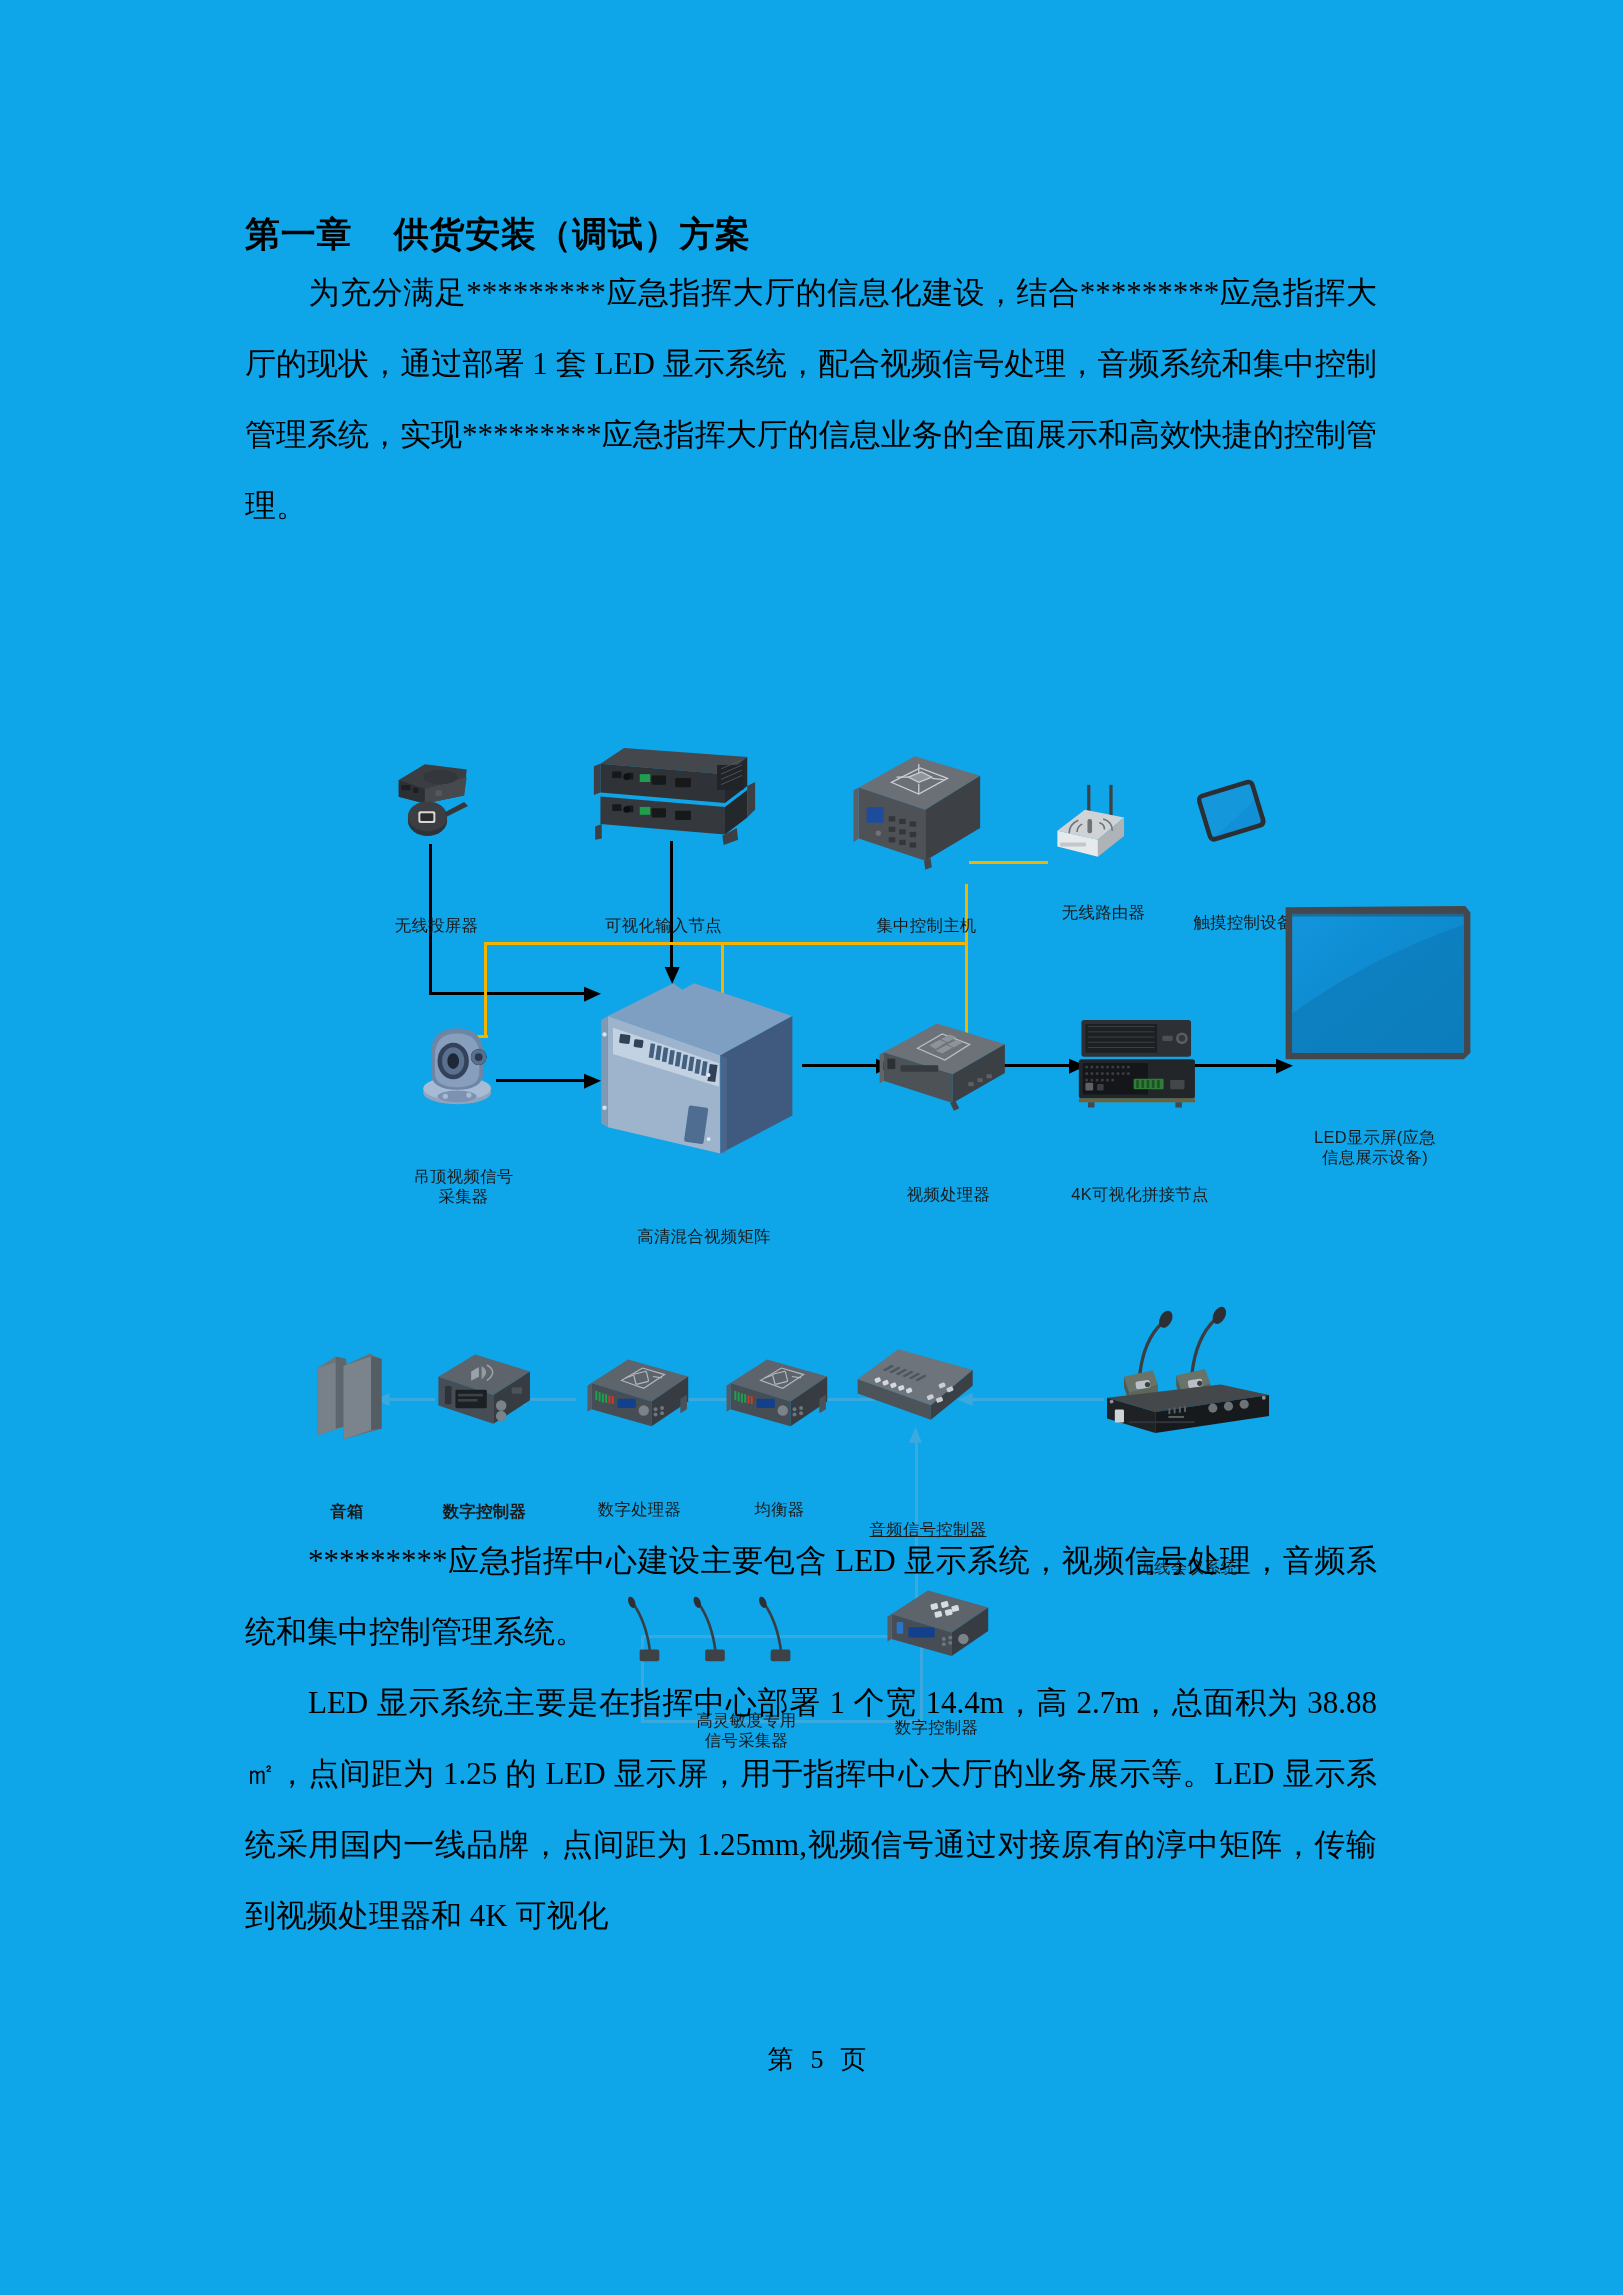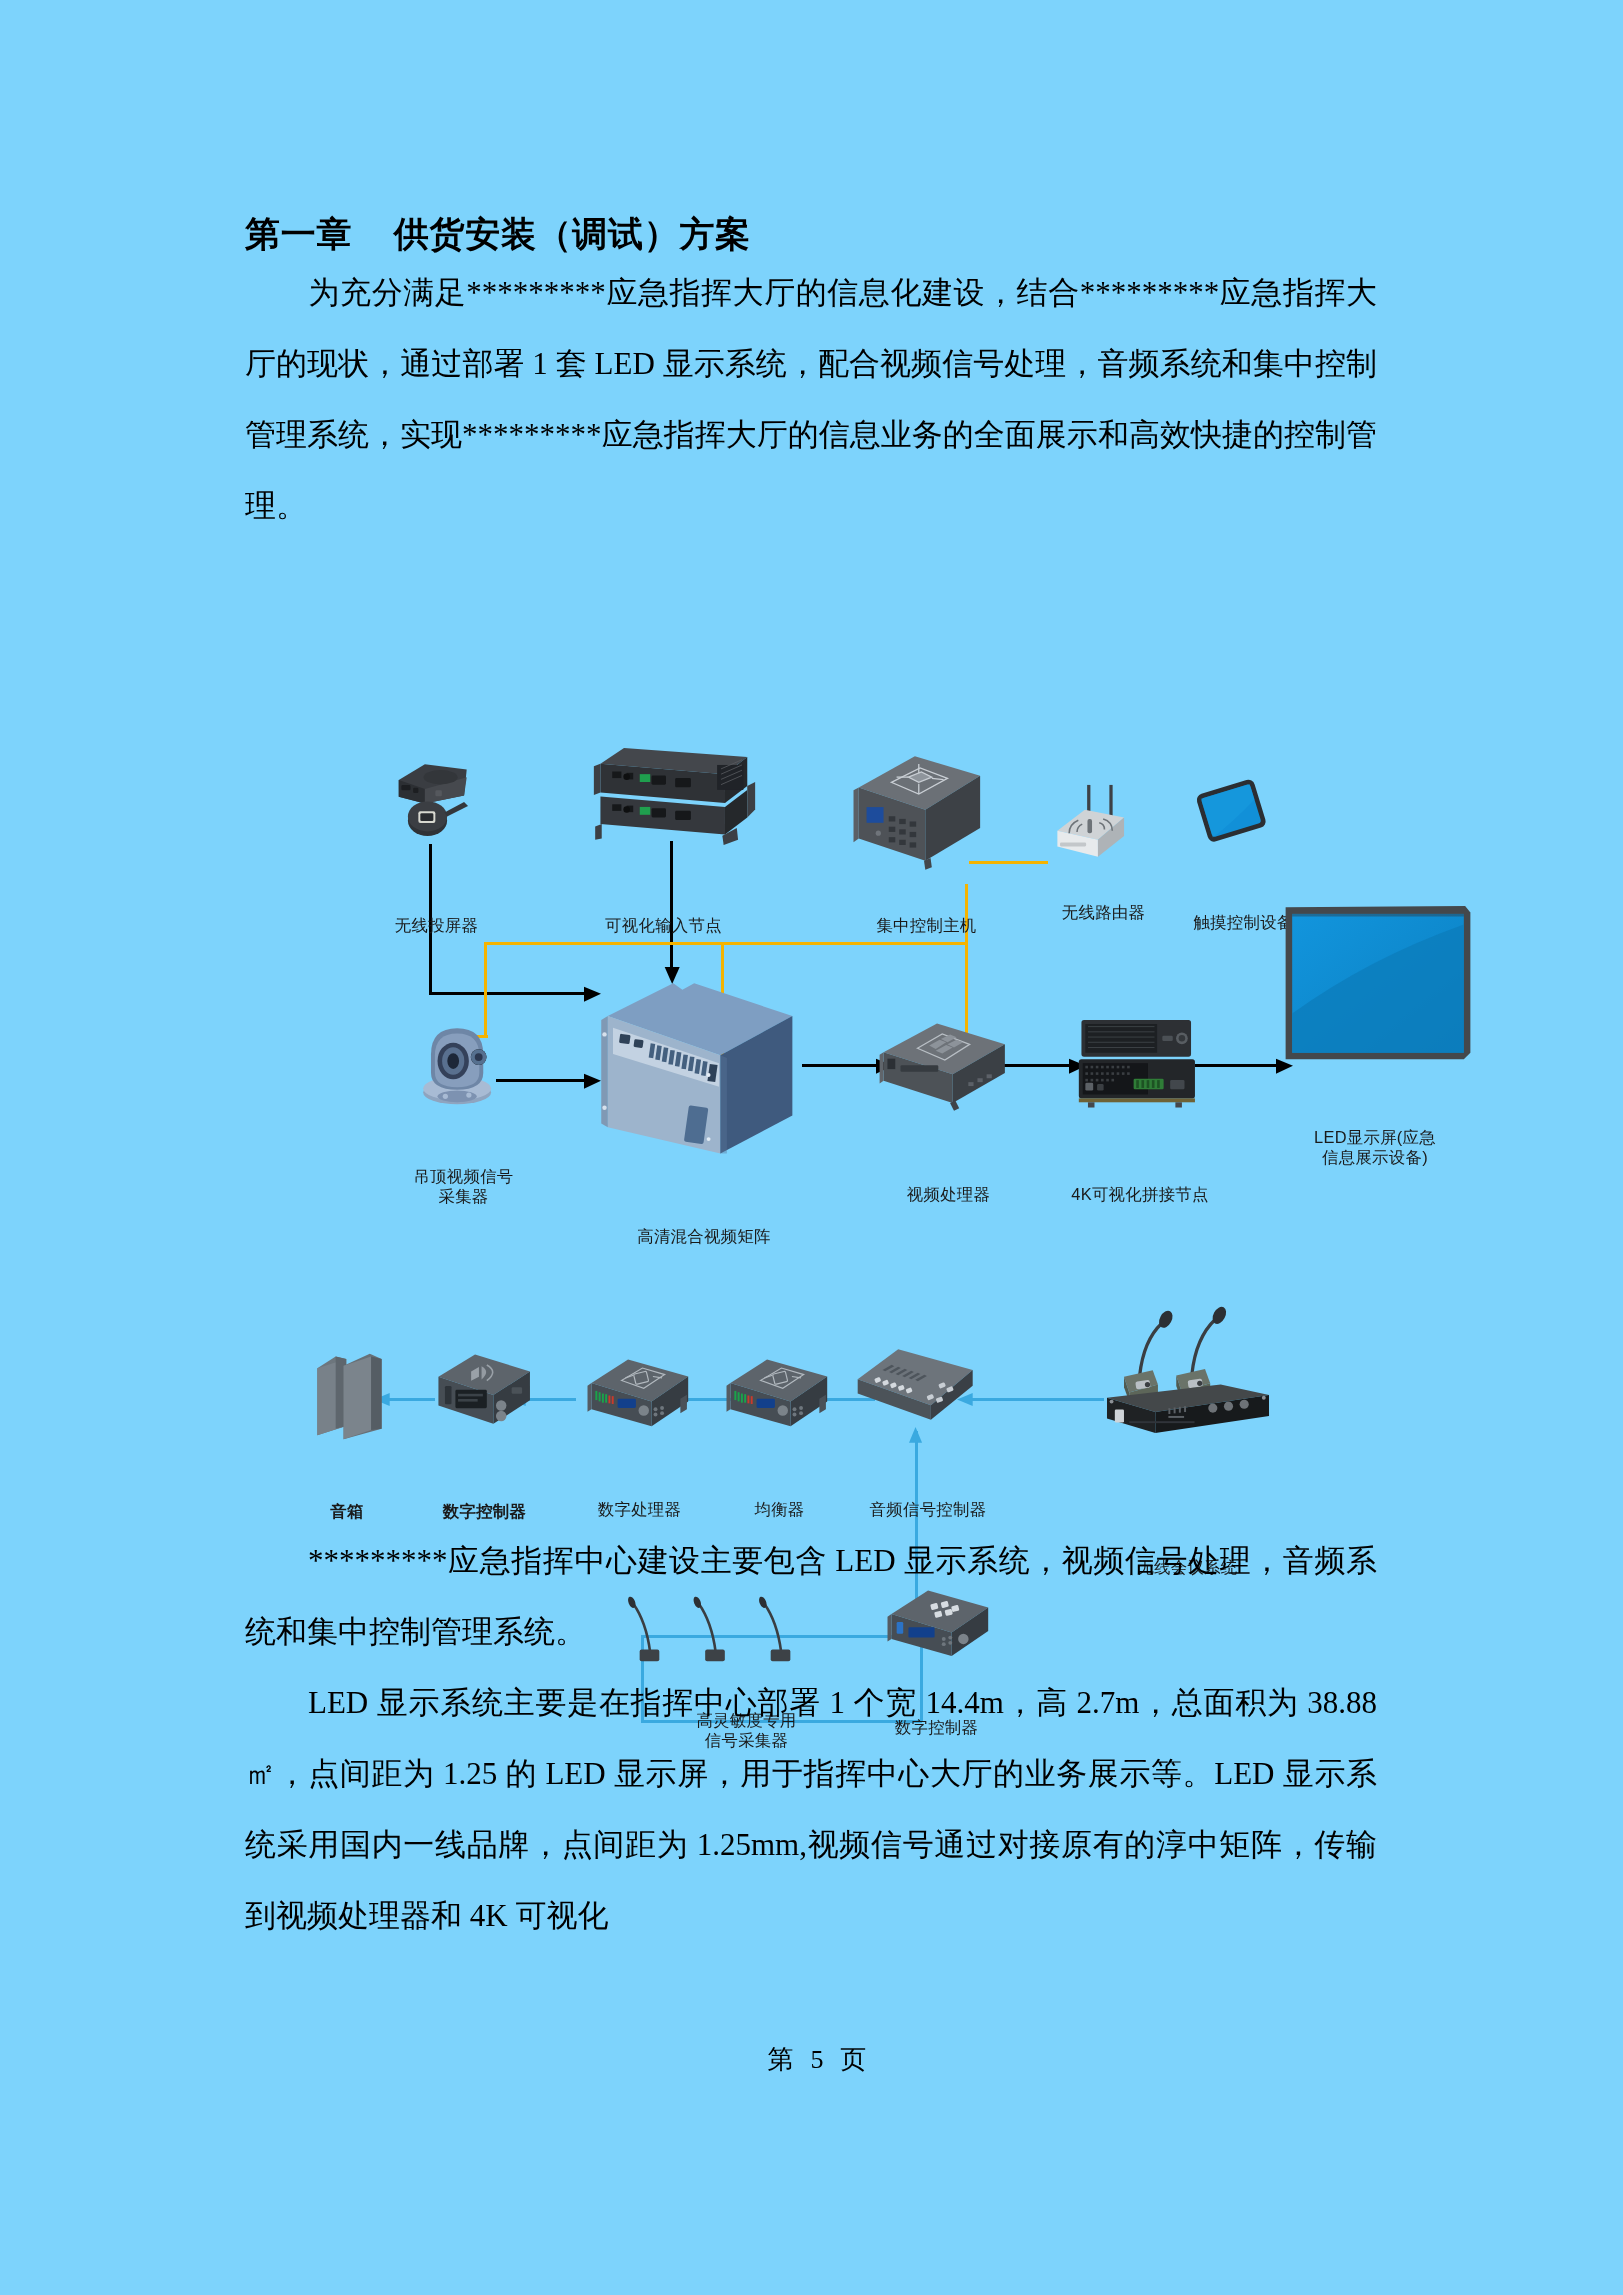--- a/index.html
+++ b/index.html
@@ -1,20 +1,20 @@
 <!DOCTYPE html>
 <html style="font-size:10.5px"><head>
 <meta charset="utf-8">
 <style>
   html,body{margin:0;padding:0;background:#8c8c8c;}
   body{font-family:"Liberation Serif","DejaVu Serif",serif;}
   .page{
     position:relative;
     width:1623px;height:2295px;
-    background:#7dd3fc;
+    background:#0ea5e9;
     overflow:hidden;
   }
 
   h1.chapter{
     margin:0;
     position:absolute;left:245px;top:211px;
     font-size:35px;font-weight:bold;
     letter-spacing:0.7px;
     white-space:pre;
     font-family:"Liberation Sans","DejaVu Sans",sans-serif;
@@ -580,21 +580,21 @@
           </g>
           <g fill="#c8ced4">
             <rect x="134" y="66" width="10" height="7" rx="2" transform="rotate(-22 139 69)"></rect>
             <rect x="146" y="72" width="10" height="7" rx="2" transform="rotate(-22 151 75)"></rect>
             <rect x="116" y="84" width="10" height="7" rx="2" transform="rotate(-22 121 87)"></rect>
             <rect x="130" y="88" width="10" height="7" rx="2" transform="rotate(-22 135 91)"></rect>
           </g>
         </g>
       </svg>
     </div>
-    <div class="lbl" style="left:555px;top:718px;width:170px;">音频信号控制器</div>
+    <div class="lbl" style="left:555px;top:738px;width:170px;text-decoration:underline;">音频信号控制器</div>
 
     <div class="dev" style="left:802px;top:560px;">
       <svg width="196" height="144" viewBox="0 0 300 220">
         <g>
 
           <path d="M76 126 q6 -54 34 -80" stroke="#3a3e42" stroke-width="5" fill="none"></path>
           <ellipse cx="116" cy="40" rx="9" ry="14" transform="rotate(28 116 40)" fill="#2c3034"></ellipse>
           <path d="M52 128 L96 118 L104 140 L60 152 Z" fill="#6a7369"></path>
           <path d="M52 128 L60 152 L60 166 L52 144 Z" fill="#515a50"></path>
           <path d="M60 152 L104 140 L104 156 L60 166 Z" fill="#5d6659"></path>

